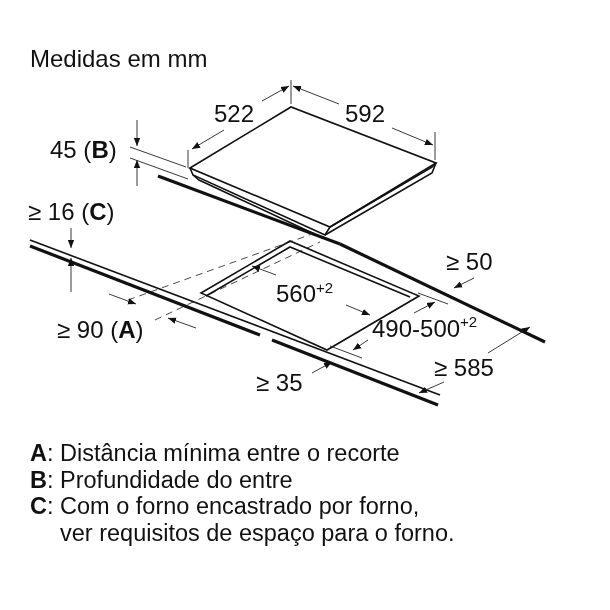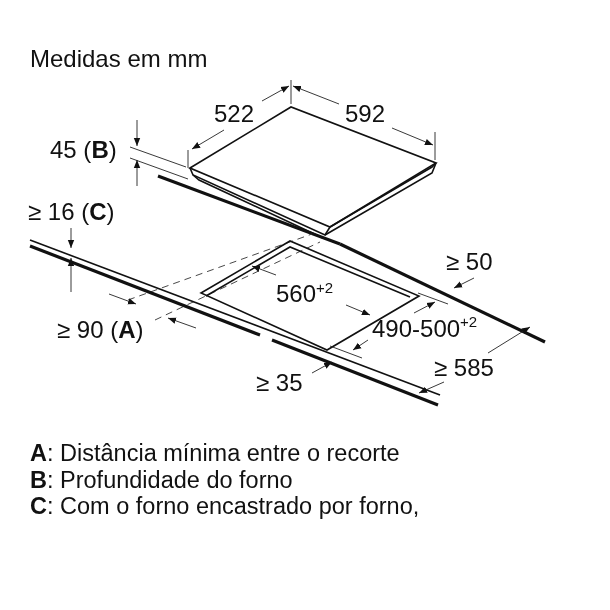--- a/index.html
+++ b/index.html
@@ -136,20 +136,21 @@
 
 <div class="legend">
   <div class="legend-row">
     <span class="legend-key">A</span>
       <span>:&nbsp;</span>
       <span>Distância mínima entre o recorte</span>
   </div>
   <div class="legend-row">
     <span class="legend-key">B</span>
       <span>:&nbsp;</span>
-      <span>Profundidade do forno</span>
+      <span>Profundidade do entre</span>
   </div>
   <div class="legend-row">
     <span class="legend-key">C</span>
       <span>:&nbsp;</span>
       <span>Com o forno encastrado por forno,</span>
   </div>
+  <div class="legend-indent">ver requisitos de espaço para o forno.</div>
 </div>
 
 </body></html>

